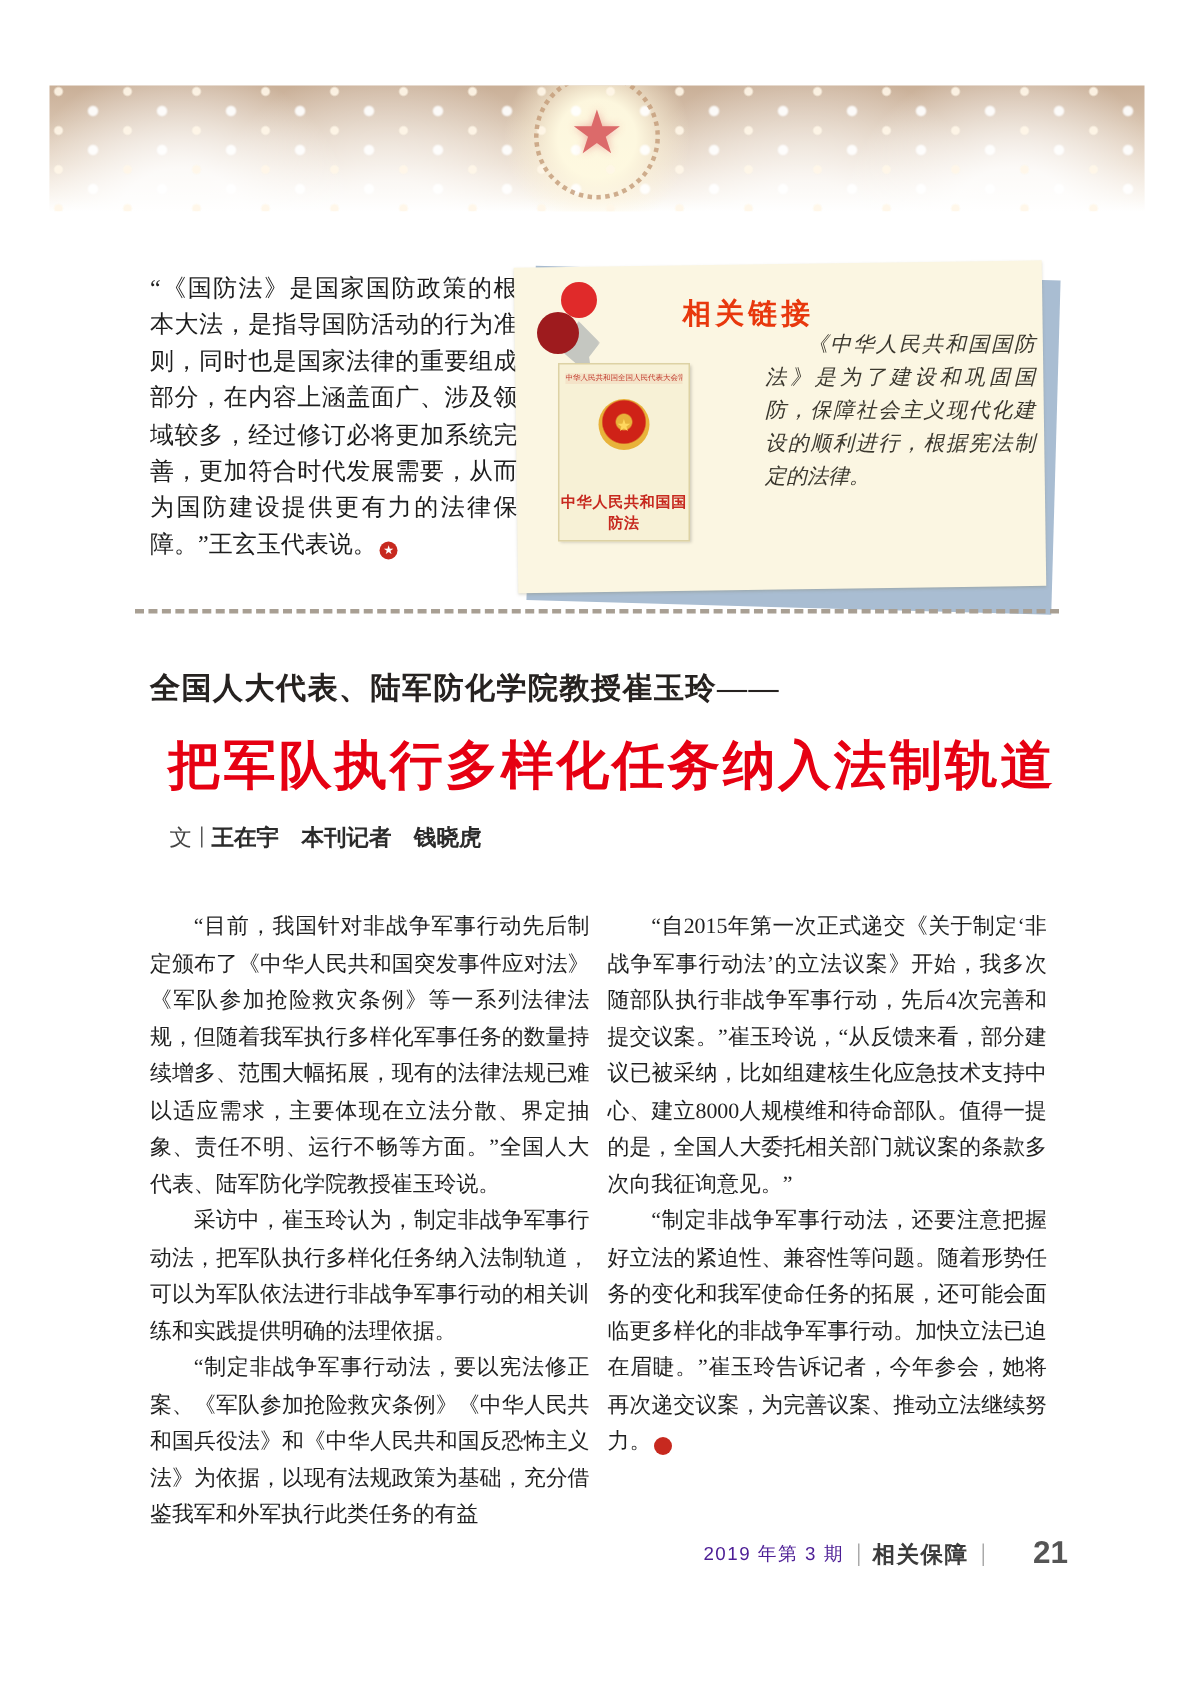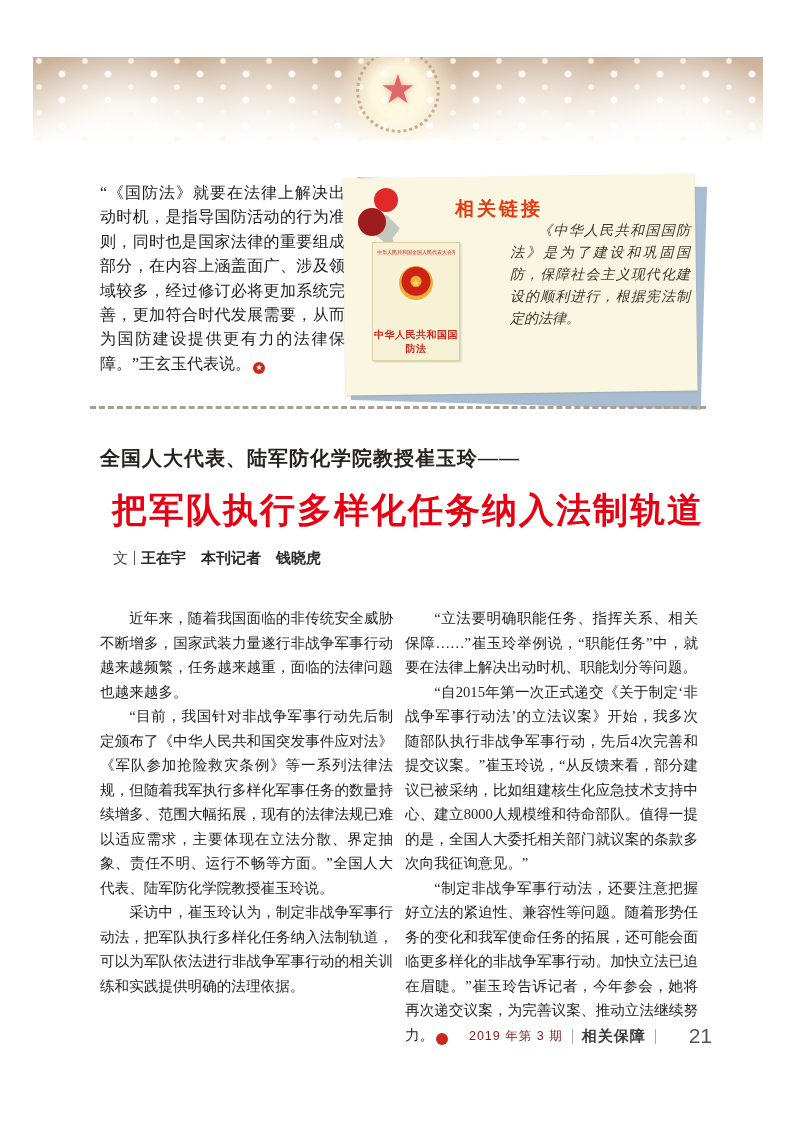--- a/index.html
+++ b/index.html
@@ -123,36 +123,36 @@
   .colwrap { position:absolute; left:100px; top:606px; width:598px; display:flex; gap:12px; }
   .col { width:293px; font-size:14.6px; line-height:24.5px; text-align:justify; color:#1f1f1f; }
   .col p { text-indent:2em; }
   .col p.cont { text-indent:0; }
 
   
   .footer {
     position:absolute; right:82px; top:1024px; display:flex; align-items:center; gap:9px;
     font-family:"Liberation Sans","DejaVu Sans",sans-serif;
   }
-  .footer .issue { font-size:12.5px; color:#7f1d1d; letter-spacing:1px; }
+  .footer .issue { font-size:12.5px; color:#4c1d95; letter-spacing:1px; }
   .footer .fbar { width:1px; height:15px; background:#aaa; }
   .footer .mag { font-size:15px; color:#3c3c3c; font-weight:bold; letter-spacing:1px; }
-  .footer .pageno { font-size:21px; color:#555; font-weight:normal;padding-left:24px; }
+  .footer .pageno { font-size:21px; color:#555; font-weight:bold;padding-left:24px; }
 </style>
 </head>
 <body>
 
 <div class="banner">
   <div class="dots"></div>
   <div class="ring"></div>
   <div class="star">★</div>
 </div>
 
 <div class="quote">
-  <p>“《国防法》就要在法律上解决出动时机，是指导国防活动的行为准则，同时也是国家法律的重要组成部分，在内容上涵盖面广、涉及领域较多，经过修订必将更加系统完善，更加符合时代发展需要，从而为国防建设提供更有力的法律保障。”王玄玉代表说。</p><span class="end-mark">★</span>
+  <p>“《国防法》是国家国防政策的根本大法，是指导国防活动的行为准则，同时也是国家法律的重要组成部分，在内容上涵盖面广、涉及领域较多，经过修订必将更加系统完善，更加符合时代发展需要，从而为国防建设提供更有力的法律保障。”王玄玉代表说。</p><span class="end-mark">★</span>
 </div>
 
 <div class="relbox">
   <div class="back"></div>
   <div class="front"></div>
   <div class="pin">
     <div class="shadow"></div>
     <div class="c-dark"></div>
     <div class="c-light"></div>
   </div>
@@ -171,26 +171,25 @@
 <div class="divider"></div>
 
 <div class="kicker">全国人大代表、陆军防化学院教授崔玉玲——</div>
 <h1 class="headline">把军队执行多样化任务纳入法制轨道</h1>
 <div class="byline">
   <span class="wen">文</span><span class="bar"></span><span class="names">王在宇　本刊记者　钱晓虎</span>
 </div>
 
 <div class="colwrap">
   <div class="col">
-    <p>近年来，随着我国面临的非传统安全威胁不断增多，国家武装力量遂行非战争军事行动越来越频繁，任务越来越重，面临的法律问题也越来越多。</p>
     <p>“目前，我国针对非战争军事行动先后制定颁布了《中华人民共和国突发事件应对法》《军队参加抢险救灾条例》等一系列法律法规，但随着我军执行多样化军事任务的数量持续增多、范围大幅拓展，现有的法律法规已难以适应需求，主要体现在立法分散、界定抽象、责任不明、运行不畅等方面。”全国人大代表、陆军防化学院教授崔玉玲说。</p>
     <p>采访中，崔玉玲认为，制定非战争军事行动法，把军队执行多样化任务纳入法制轨道，可以为军队依法进行非战争军事行动的相关训练和实践提供明确的法理依据。</p>
+    <p>“制定非战争军事行动法，要以宪法修正案、《军队参加抢险救灾条例》《中华人民共和国兵役法》和《中华人民共和国反恐怖主义法》为依据，以现有法规政策为基础，充分借鉴我军和外军执行此类任务的有益</p>
   </div>
   <div class="col">
-    <p>“立法要明确职能任务、指挥关系、相关保障……”崔玉玲举例说，“职能任务”中，就要在法律上解决出动时机、职能划分等问题。</p>
     <p>“自2015年第一次正式递交《关于制定‘非战争军事行动法’的立法议案》开始，我多次随部队执行非战争军事行动，先后4次完善和提交议案。”崔玉玲说，“从反馈来看，部分建议已被采纳，比如组建核生化应急技术支持中心、建立8000人规模维和待命部队。值得一提的是，全国人大委托相关部门就议案的条款多次向我征询意见。”</p>
     <p><span>“制定非战争军事行动法，还要注意把握好立法的紧迫性、兼容性等问题。随着形势任务的变化和我军使命任务的拓展，还可能会面临更多样化的非战争军事行动。加快立法已迫在眉睫。”崔玉玲告诉记者，今年参会，她将再次递交议案，为完善议案、推动立法继续努力。</span><span class="end-mark">★</span></p>
   </div>
 </div>
 
 <div class="footer">
   <span class="issue">2019 年第 3 期</span>
   <span class="fbar"></span>
   <span class="mag">相关保障</span>
   <span class="fbar"></span>

